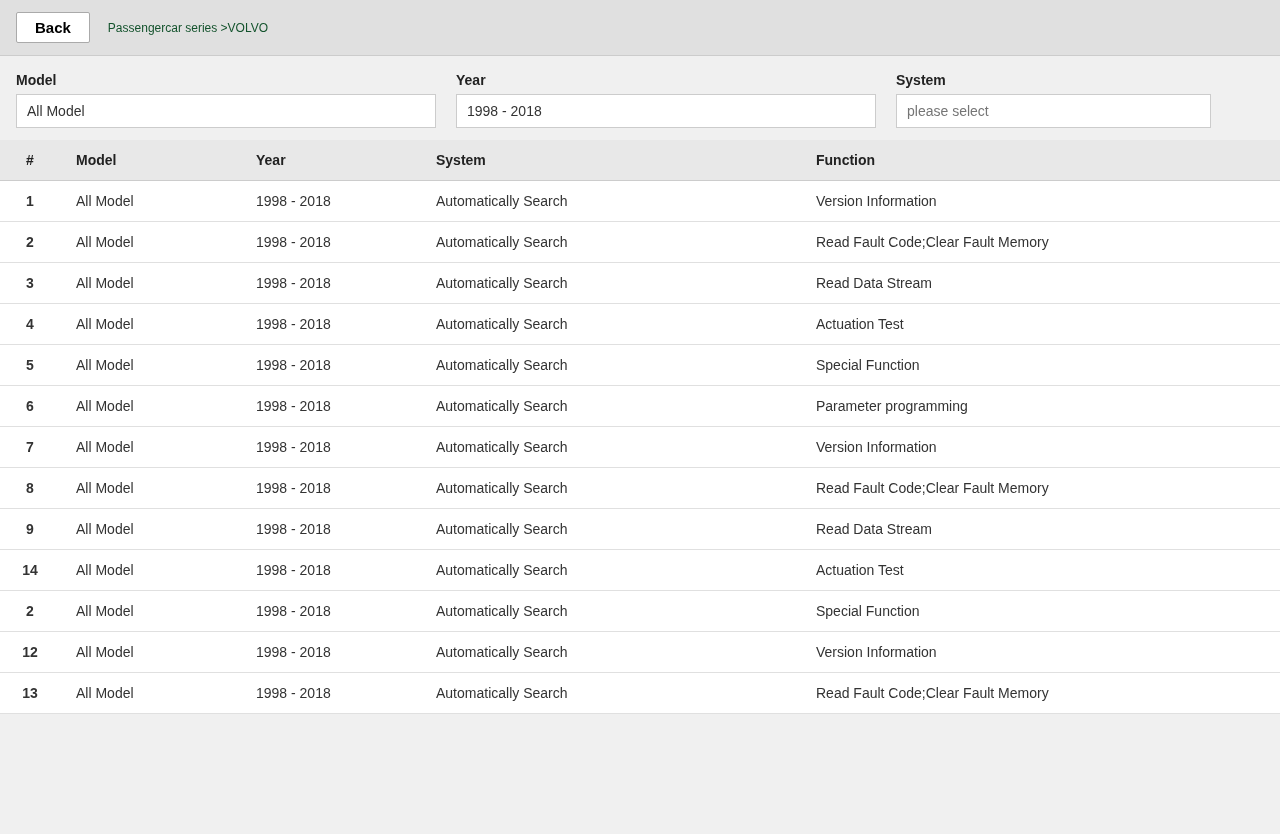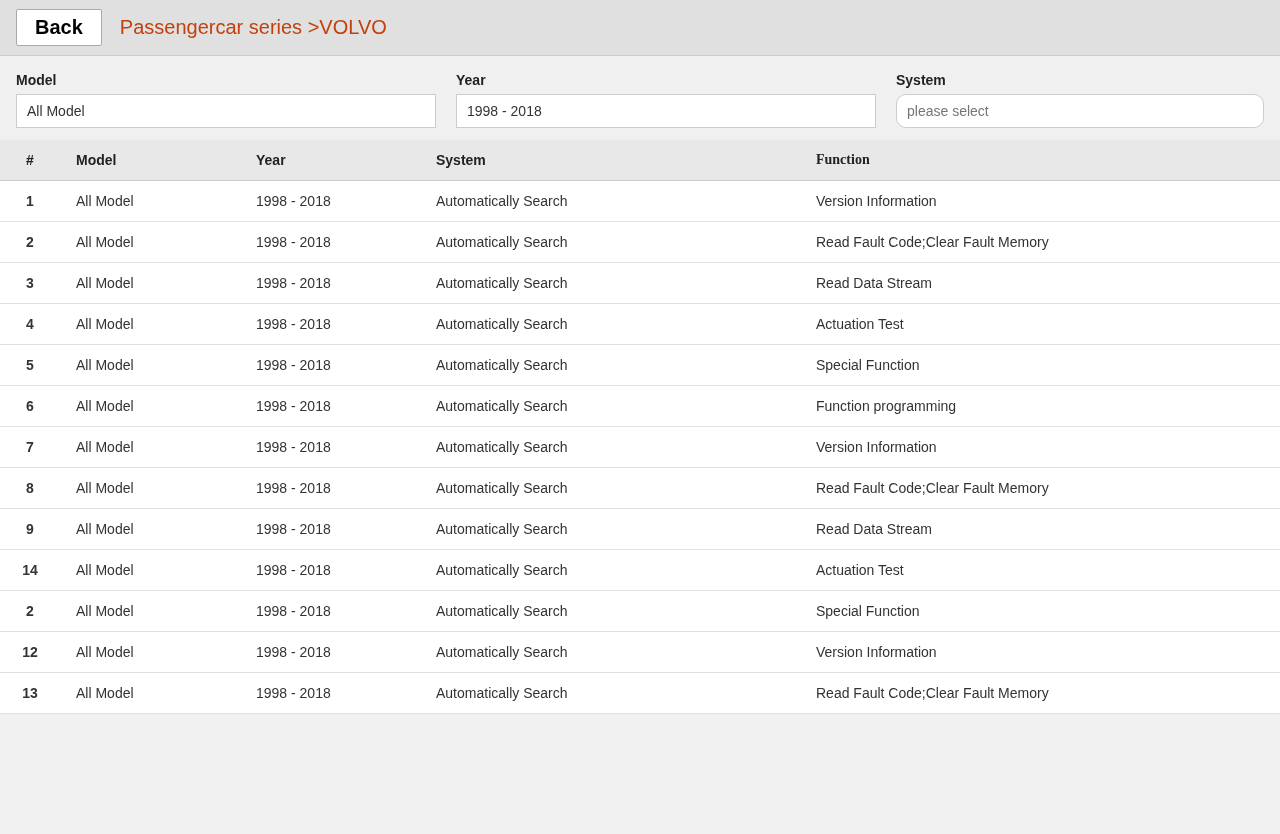--- a/index.html
+++ b/index.html
@@ -23,30 +23,30 @@
       background: #e0e0e0;
       padding: 10px 16px;
       border-bottom: 1px solid #ccc;
       height: 56px;
     }
 
     .back-button {
       background: #fff;
       border: 1px solid #aaa;
       padding: 6px 18px;
-      font-size: 20px;
+      font-size: 15px;
       font-weight: bold;
       cursor: pointer;
       border-radius: 2px;
       margin-right: 18px;
     }
 
     .breadcrumb-text {
-      font-size: 20px;
-      color: #c2410c;
+      font-size: 12px;
+      color: #14532d;
     }
 
     
     .filters {
       display: flex;
       align-items: flex-start;
       padding: 16px 16px 12px 16px;
       background: #f0f0f0;
       gap: 20px;
     }
@@ -73,22 +73,21 @@
 
     .filter-model {
       width: 420px;
     }
 
     .filter-year {
       width: 420px;
     }
 
     .filter-system {
-      width: 368px;
-      border-radius: 10px;
+      width: 315px;
     }
 
     .filter-system-input {
       color: #aaa;
     }
 
     
     .table-container {
       padding: 0 0;
       background: #fff;
@@ -124,21 +123,20 @@
     thead th.col-year {
       width: 180px;
     }
 
     thead th.col-system {
       width: 380px;
     }
 
     thead th.col-function {
       width: auto;
-      font-family: Liberation Serif, serif;
     }
 
     tbody tr {
       border-bottom: 1px solid #e0e0e0;
       background: #fff;
     }
 
     tbody td {
       padding: 12px 16px;
       font-size: 14px;
@@ -218,21 +216,21 @@
           <td>All Model</td>
           <td>1998 - 2018</td>
           <td>Automatically Search</td>
           <td>Special Function</td>
         </tr>
         <tr>
           <td class="col-num">6</td>
           <td>All Model</td>
           <td>1998 - 2018</td>
           <td>Automatically Search</td>
-          <td>Function programming</td>
+          <td>Parameter programming</td>
         </tr>
         <tr>
           <td class="col-num">7</td>
           <td>All Model</td>
           <td>1998 - 2018</td>
           <td>Automatically Search</td>
           <td>Version Information</td>
         </tr>
         <tr>
           <td class="col-num">8</td>

